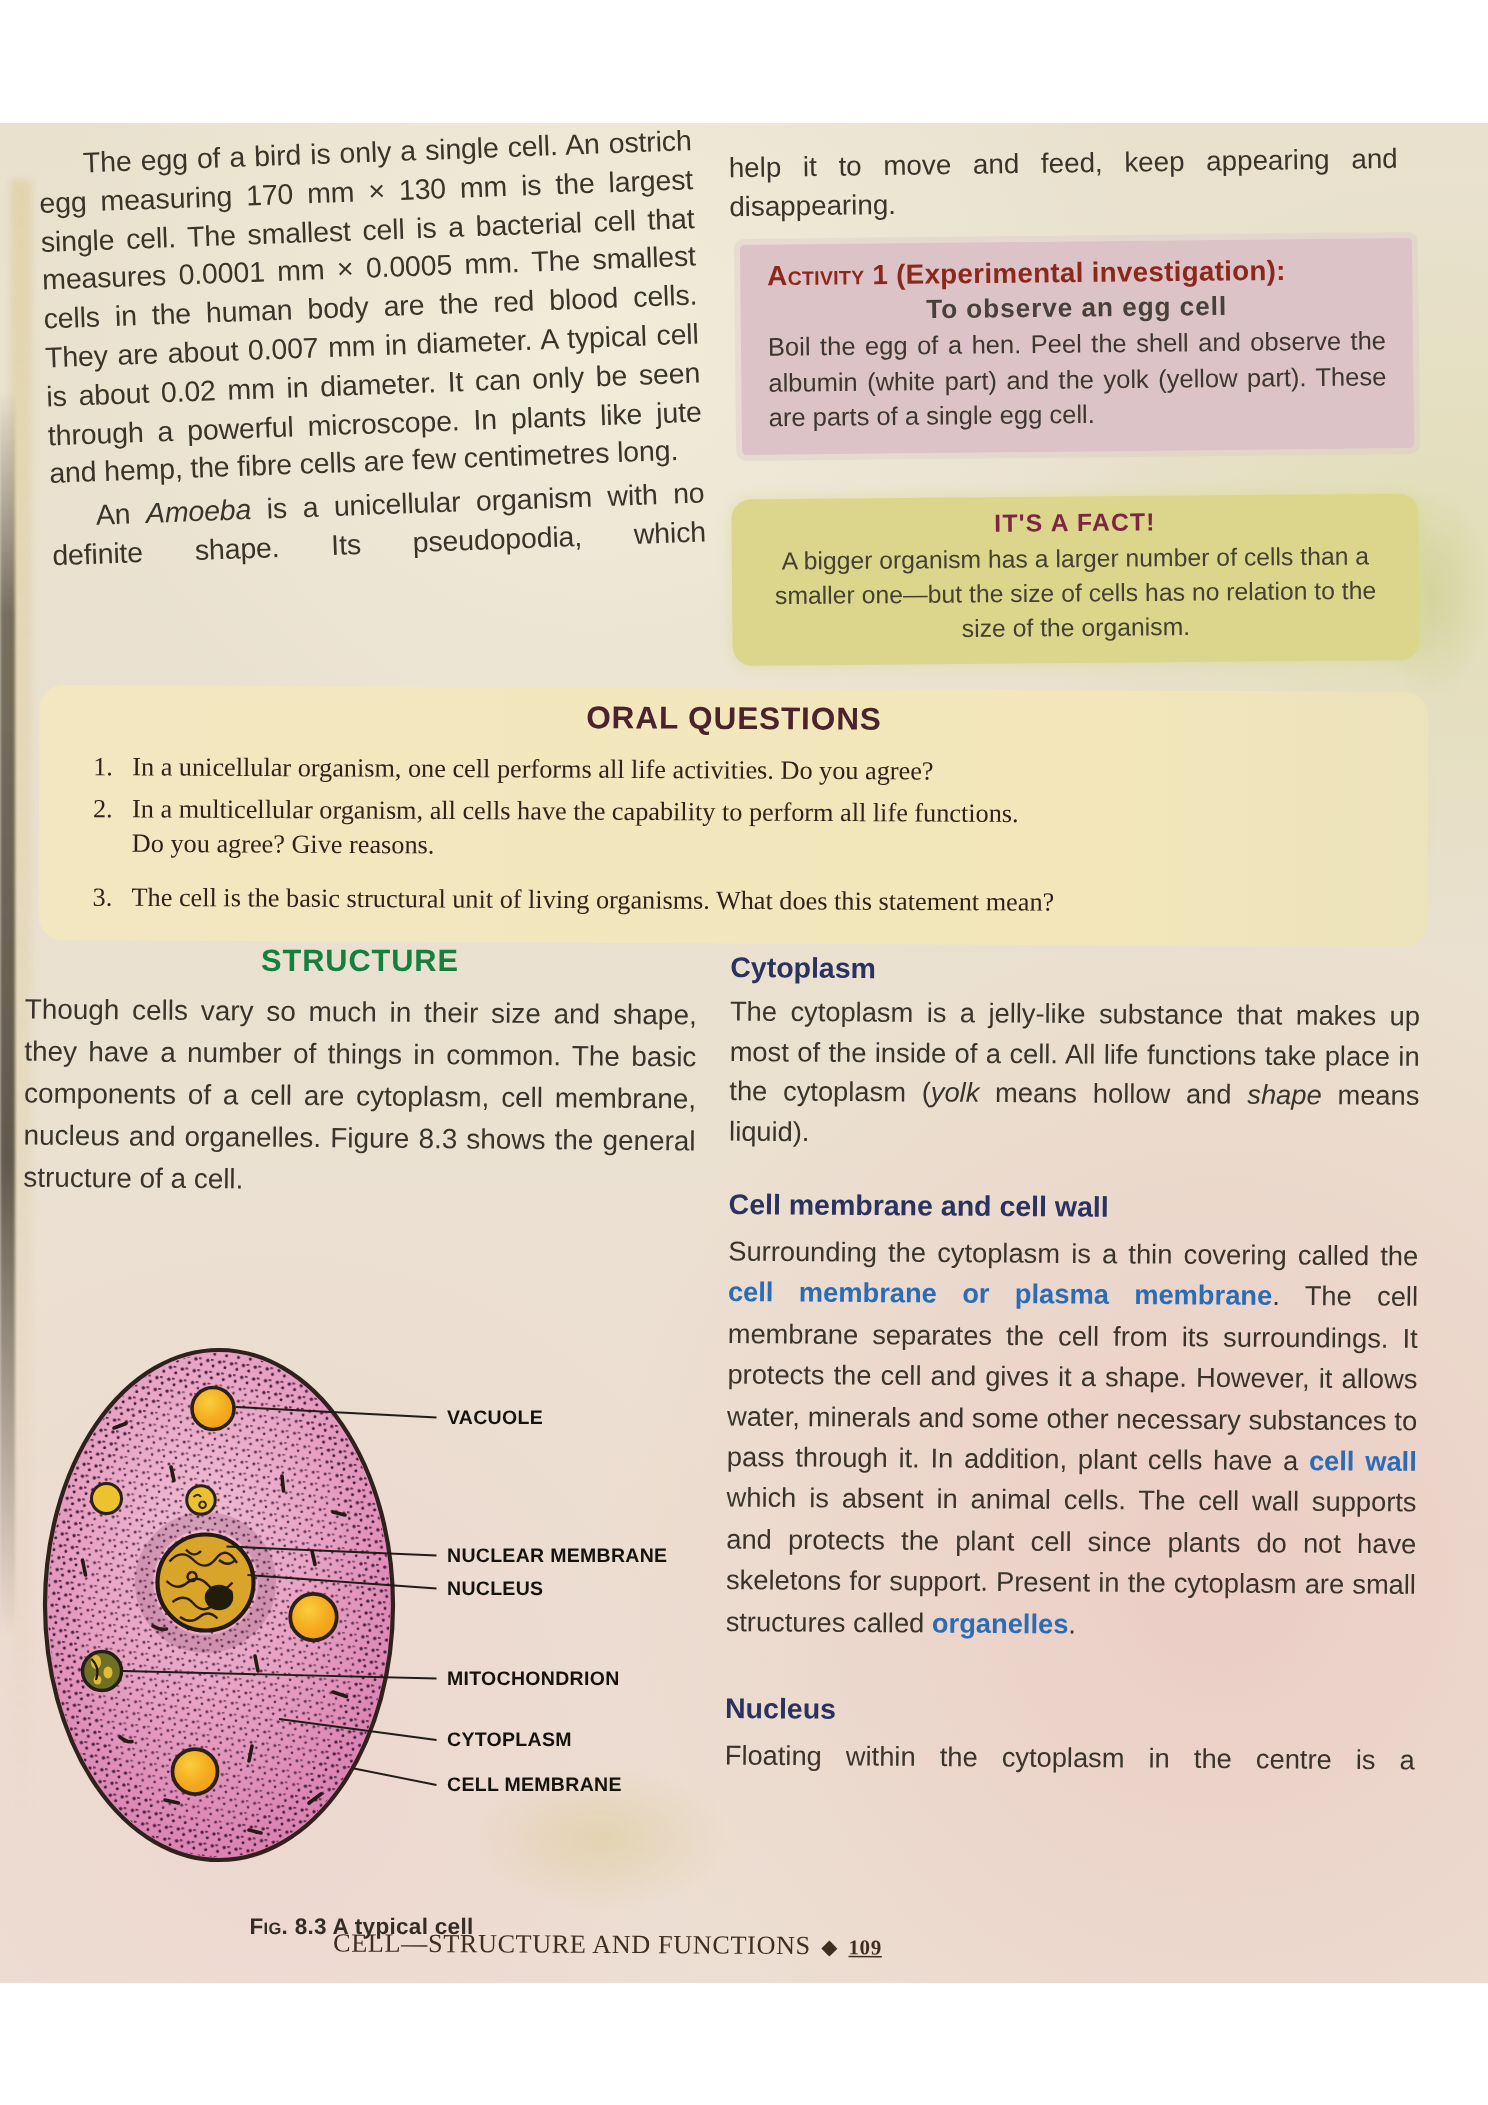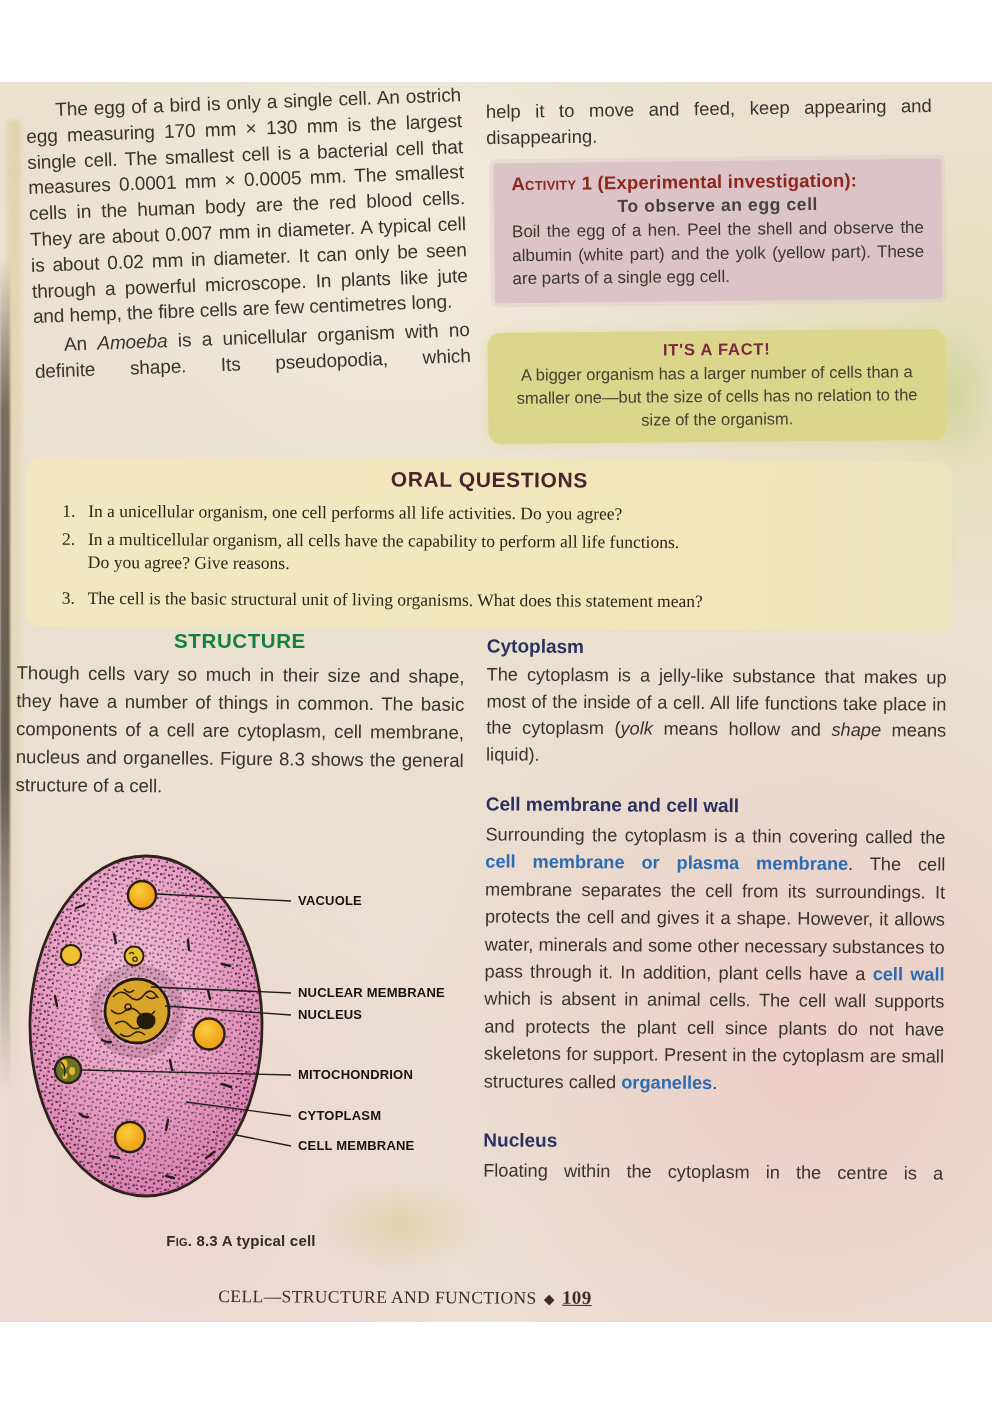--- a/index.html
+++ b/index.html
@@ -75,40 +75,40 @@
   .oq-line,.oq-line2{display:block;}
   .oq-line2:empty{display:none;}
 
   
   .structure-head{position:absolute;left:20px;top:629px;width:440px;text-align:center;
     font-size:20.5px;font-weight:bold;color:#15803d;letter-spacing:.6px;}
   .structure-para{position:absolute;left:16px;top:661px;width:448px;
     font-size:18.6px;line-height:28px;color:#39332b;transform:rotate(.5deg);}
 
   
-  .diagram{position:absolute;left:18px;top:844px;width:455px;height:430px;}
+  .diagram{position:absolute;left:18px;top:888px;width:455px;height:430px;}
   .diagram svg{display:block;}
   .fig-caption{position:absolute;left:8px;top:388px;width:430px;text-align:center;
     font-size:15px;font-weight:bold;color:#332d26;letter-spacing:.2px;}
 
   
   .right-lower{position:absolute;left:485px;top:637px;width:460px;transform:rotate(.4deg);}
   .sec-head{font-size:19px;font-weight:bold;color:#2a3260;margin:0;}
   .sec-head.mem{margin-top:26px;}
   .sec-head.nuc{margin-top:34px;}
   .sec-para{font-size:18.2px;line-height:26.5px;color:#39332b;margin:4px 0 0;text-align:justify;}
   .sec-para.mem{line-height:27.4px;margin-top:6px;}
   .sec-para.nuc{margin-top:6px;text-align-last:justify;}
 
   
   .footer{position:absolute;left:0;top:1286px;width:810px;text-align:center;
     font-family:"Liberation Serif",serif;font-size:17.5px;color:#3f2d20;letter-spacing:.4px;
     transform:rotate(.3deg);}
   .footer .sep{padding:0 7px;font-size:14px;}
-  .footer .pg{font-weight:bold;font-size:19px;text-decoration:underline;}
+  .footer .pg{font-weight:bold;font-size:14px;text-decoration:underline;}
 
   
   .dlabel{font-family:"Liberation Sans",sans-serif;font-size:13px;font-weight:bold;
     fill:#16120e;letter-spacing:.2px;}
 </style>
 </head>
 <body>
 
 <div class="page">
   <div class="photo"></div>

